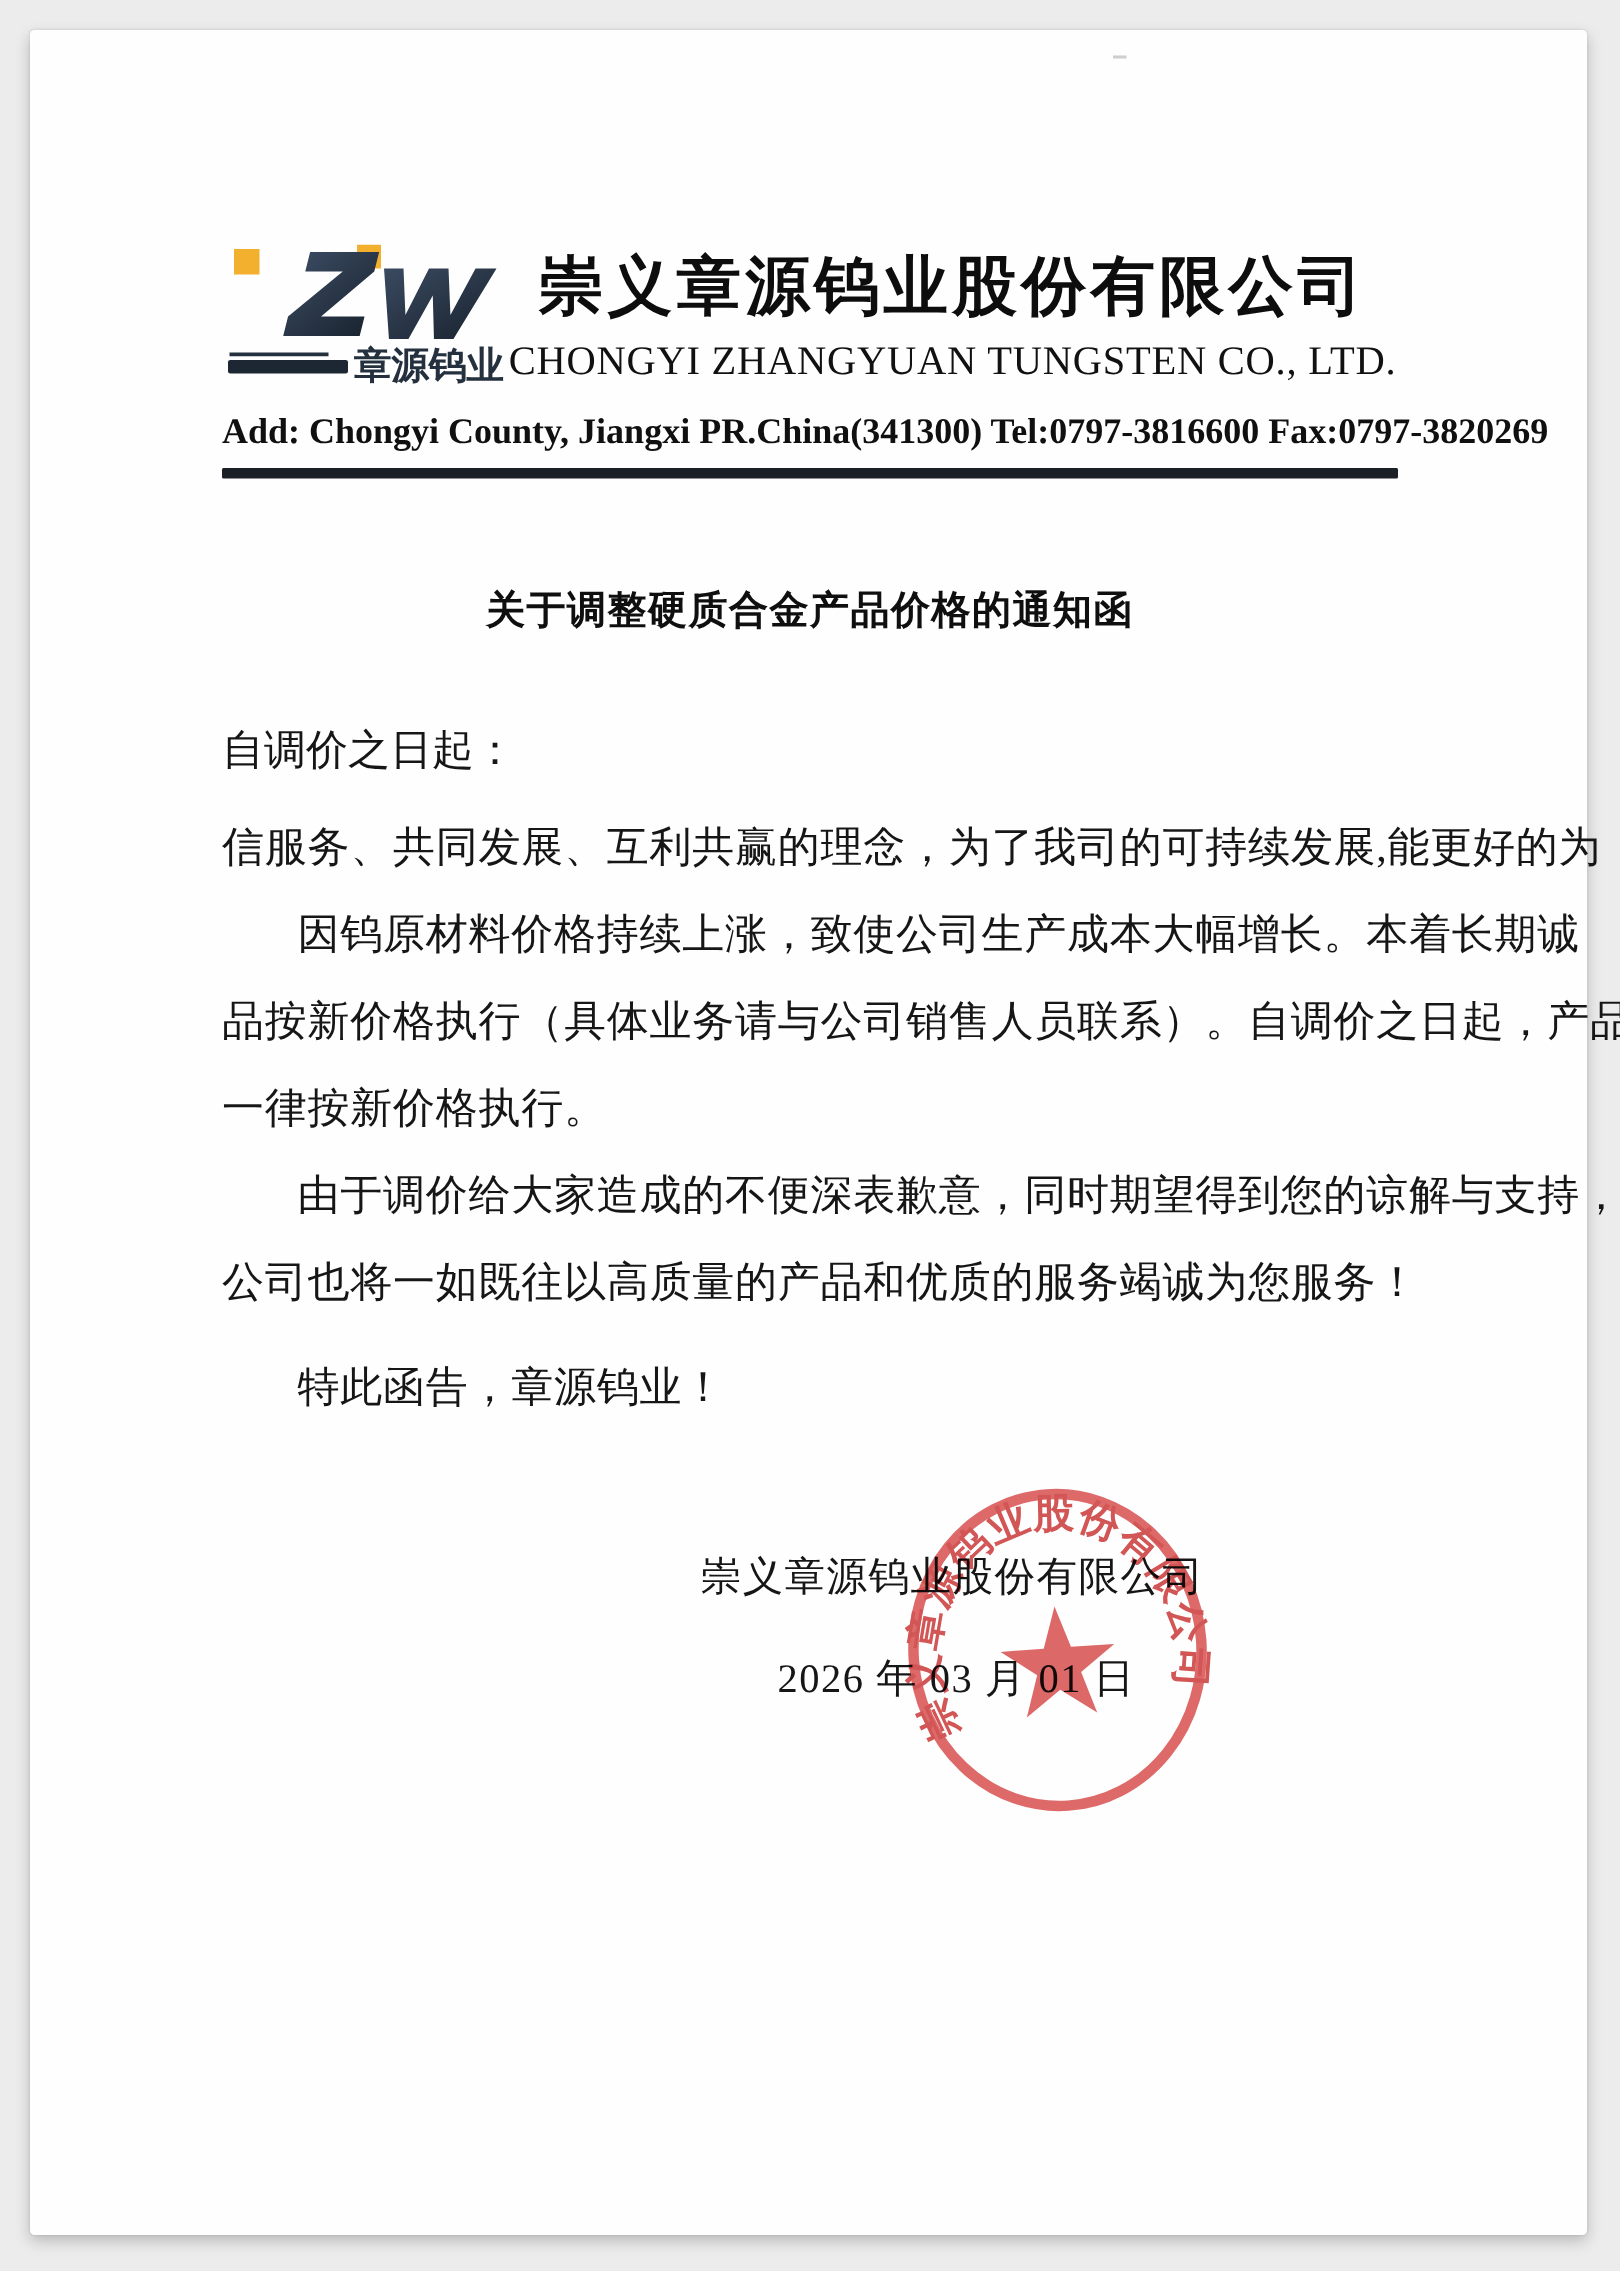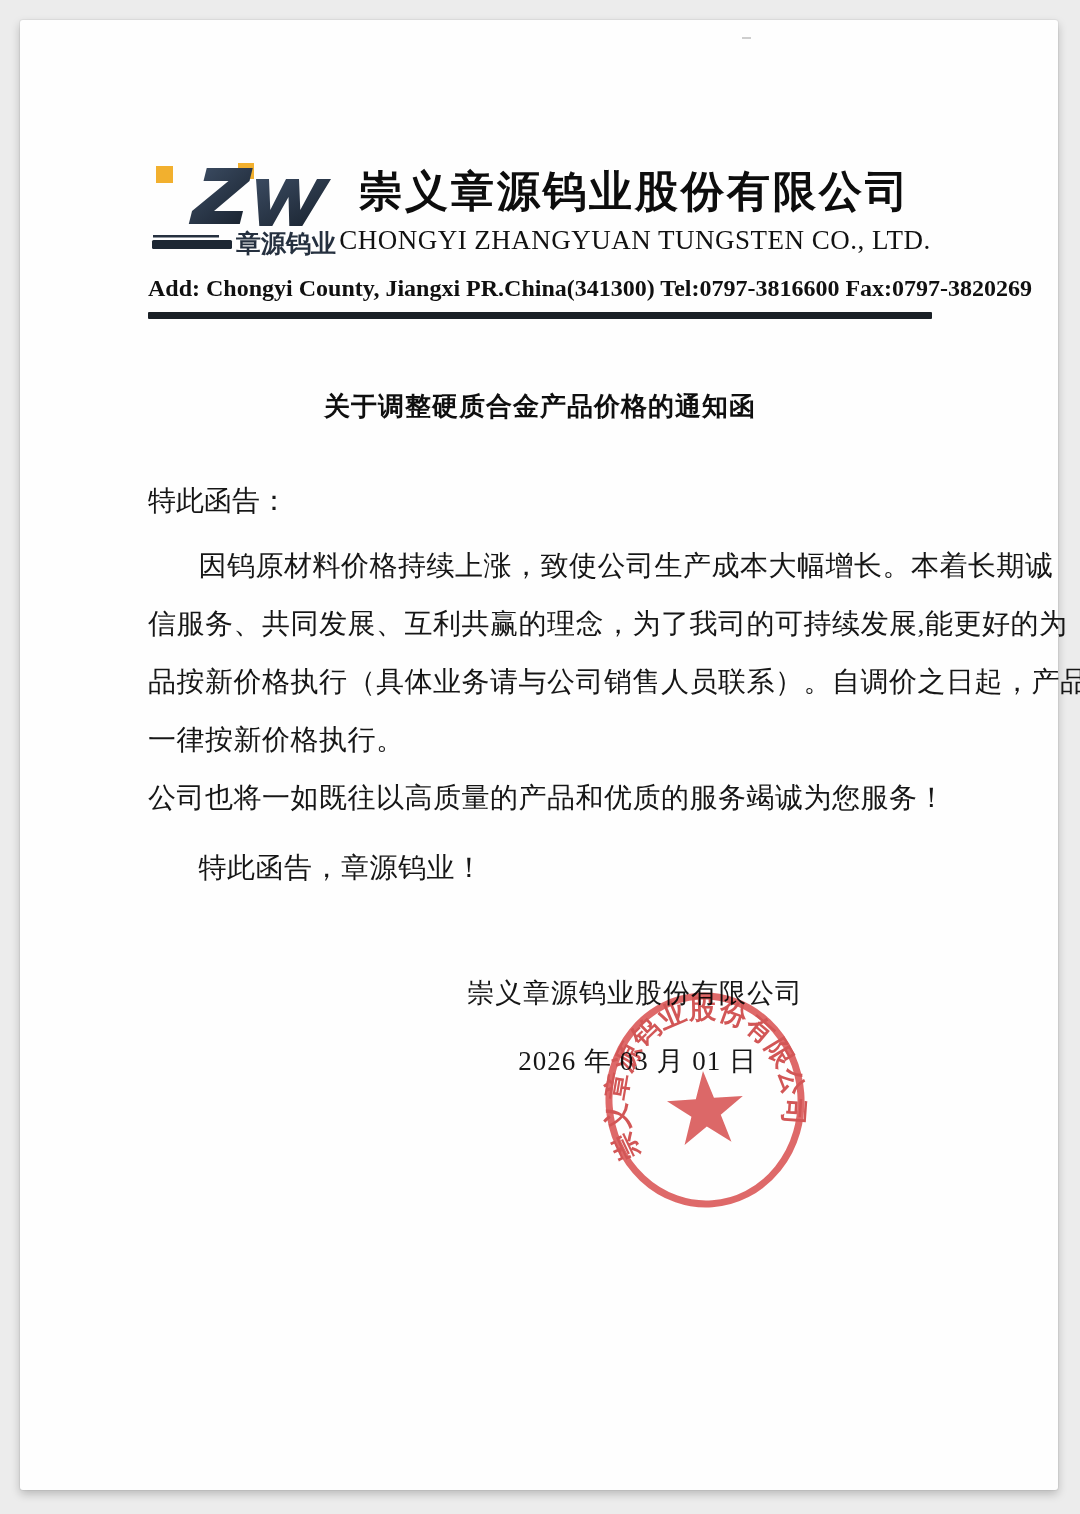--- a/index.html
+++ b/index.html
@@ -94,27 +94,28 @@
         <div class="company-cn">崇义章源钨业股份有限公司</div>
         <div class="company-en">CHONGYI ZHANGYUAN TUNGSTEN CO., LTD.</div>
       </div>
     </div>
     <div class="address">Add: Chongyi County, Jiangxi PR.China(341300) Tel:0797-3816600 Fax:0797-3820269</div>
     <div class="rule"></div>
   </header>
 
   <main class="letter inner">
     <h1 class="letter-title">关于调整硬质合金产品价格的通知函</h1>
-    <p class="salutation">特此函告：</p>
+    <p class="salutation">自调价之日起：</p>
 
     <div class="letter-body">
+      <div class="line">信服务、共同发展、互利共赢的理念，为了我司的可持续发展,能更好的为</div>
       <div class="line indent">因钨原材料价格持续上涨，致使公司生产成本大幅增长。本着长期诚</div>
-      <div class="line">信服务、共同发展、互利共赢的理念，为了我司的可持续发展,能更好的为</div>
       <div class="line">品按新价格执行（具体业务请与公司销售人员联系）。自调价之日起，产品</div>
       <div class="line">一律按新价格执行。</div>
+      <div class="line indent">由于调价给大家造成的不便深表歉意，同时期望得到您的谅解与支持，</div>
       <div class="line">公司也将一如既往以高质量的产品和优质的服务竭诚为您服务！</div>
       <div class="line indent closing">特此函告，章源钨业！</div>
     </div>
 
     <div class="signoff">
       <div class="sig">崇义章源钨业股份有限公司</div>
       <div class="date">2026 年 03 月 01 日</div>
     </div>
   </main>
 

